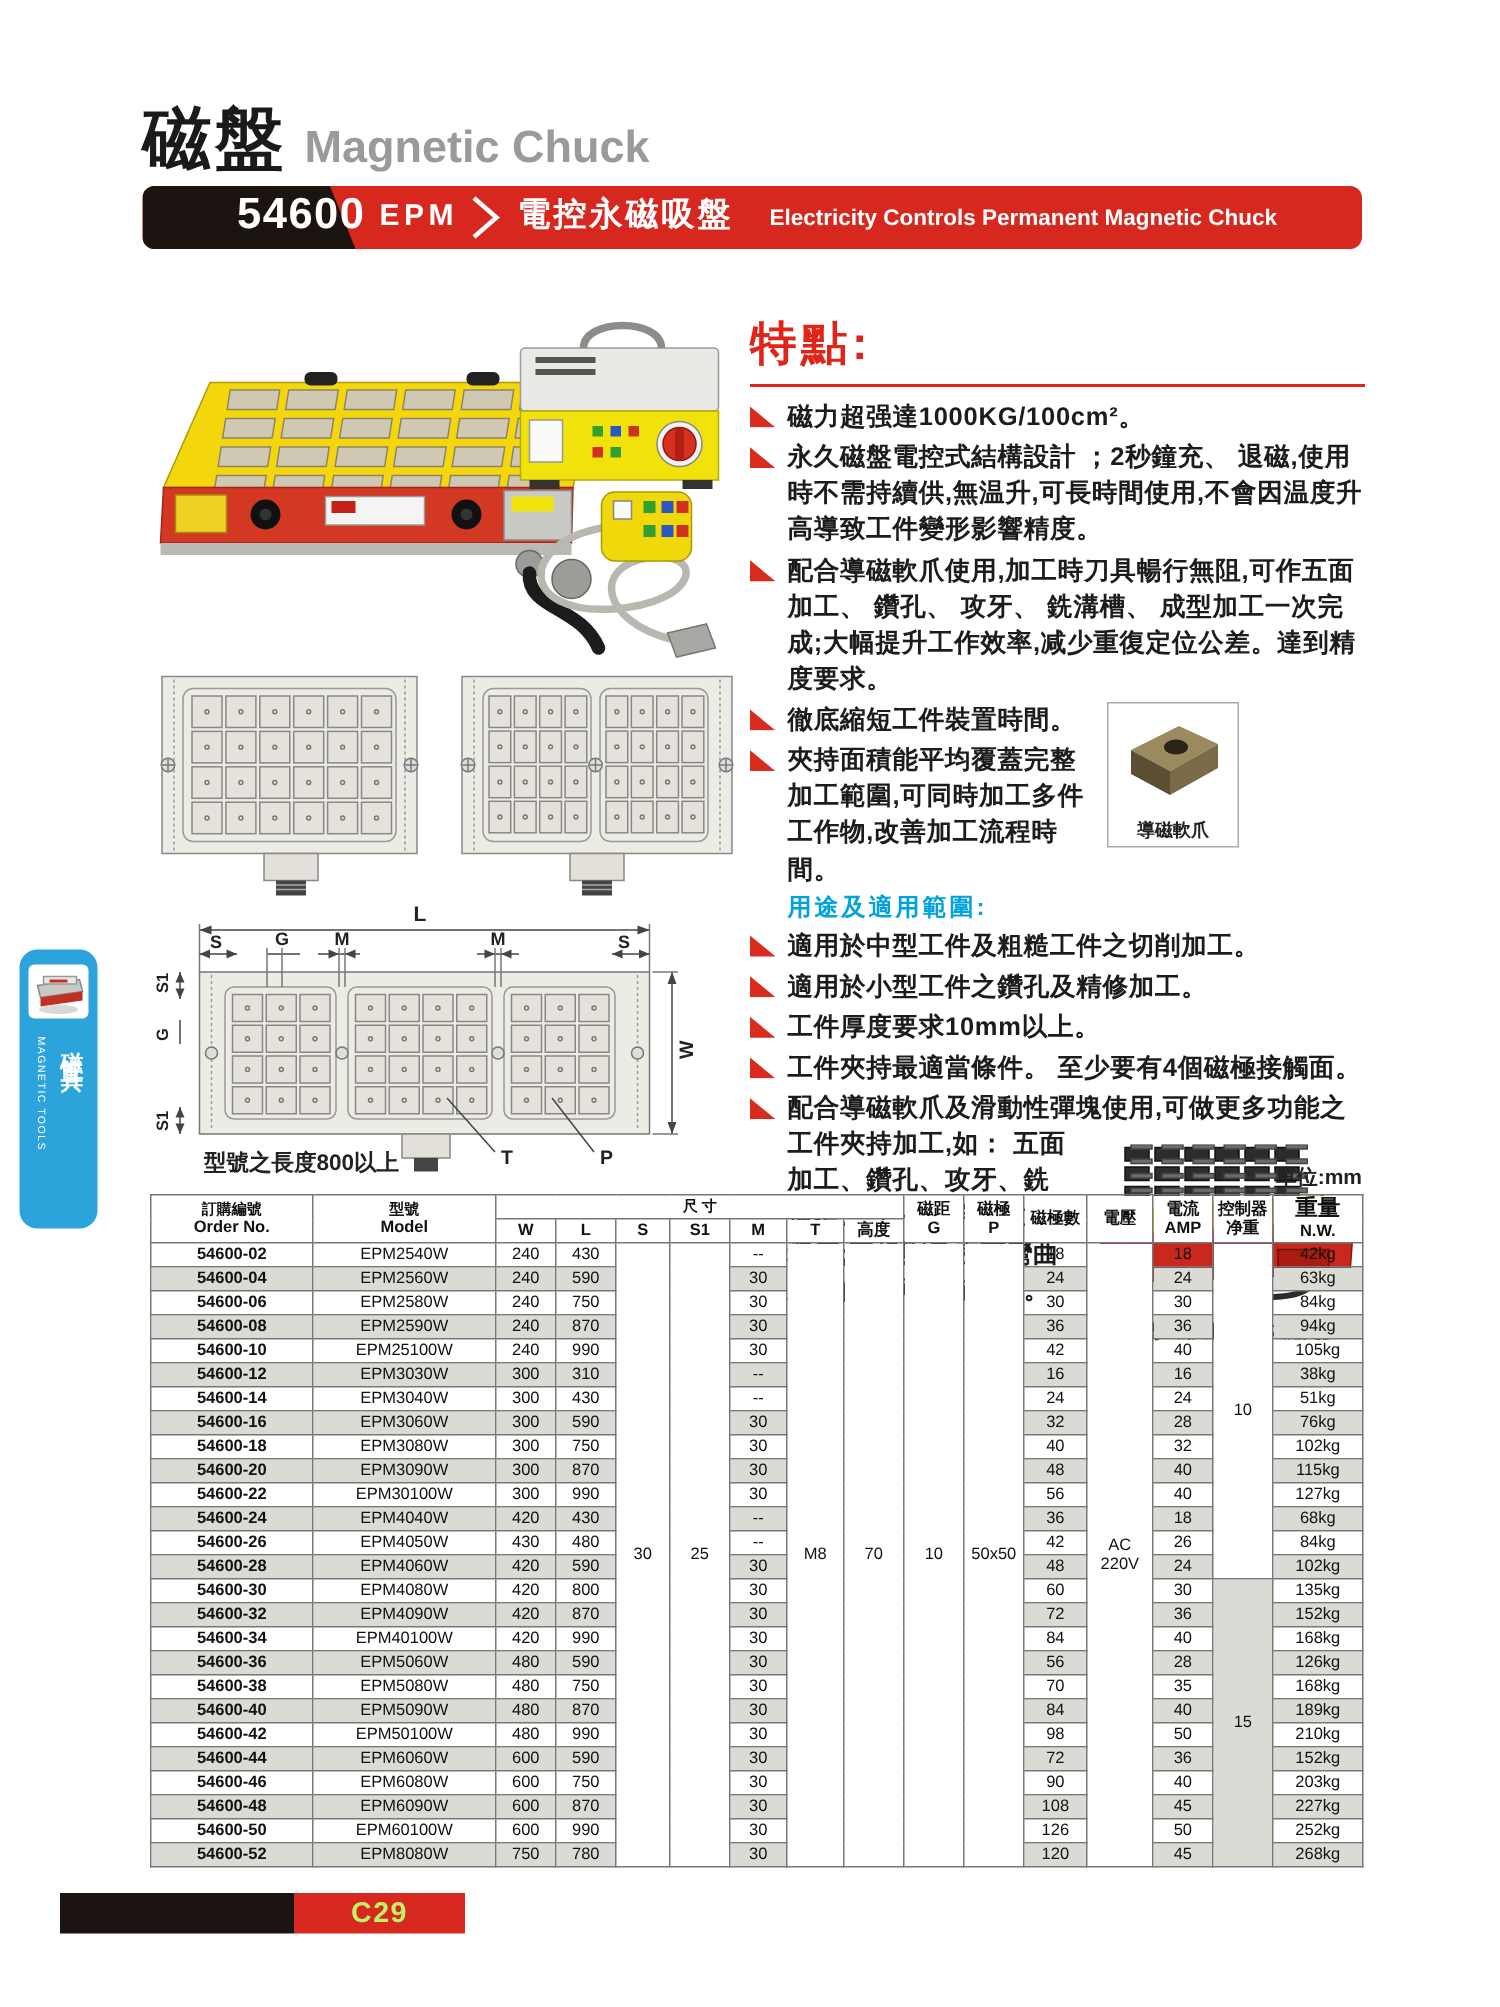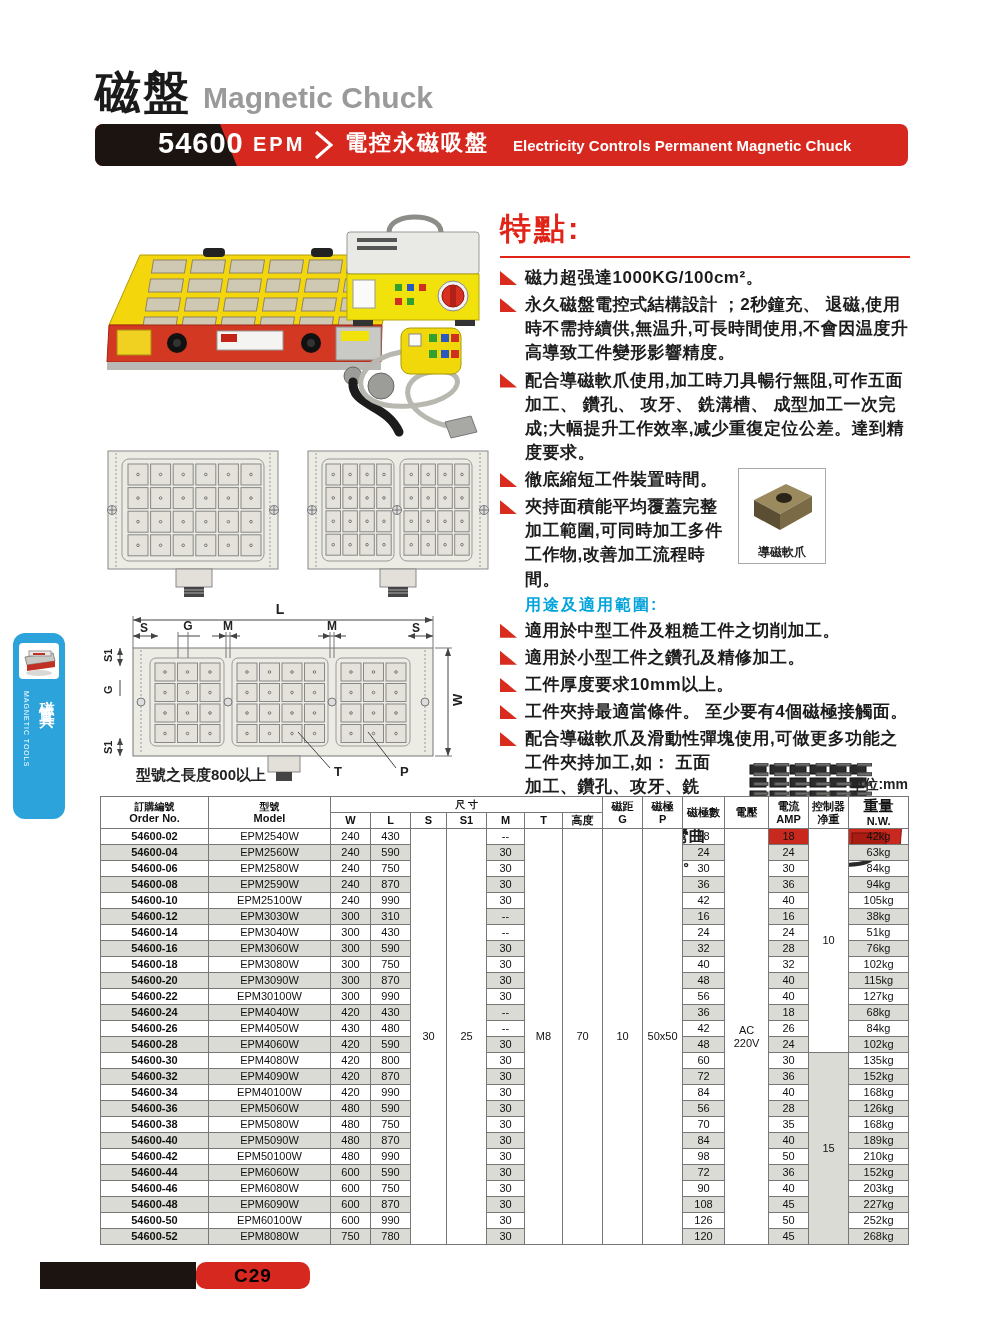--- a/index.html
+++ b/index.html
@@ -65,21 +65,21 @@
     border-radius:12px;}
   .side-img{position:absolute;left:6px;top:10px;width:40px;height:36px;background:#fff;border-radius:4px;
     overflow:hidden;}
   .side-zh{position:absolute;left:24px;top:56px;writing-mode:vertical-rl;font-size:15px;font-weight:bold;
     color:#fff;letter-spacing:4px;}
   .side-en{position:absolute;left:10px;top:58px;writing-mode:vertical-rl;font-size:7px;color:#fff;letter-spacing:1px;}
 
   
   .foot-black{position:absolute;left:40px;top:1262px;width:156px;height:27px;background:#1c1410;}
   .foot-red{position:absolute;left:196px;top:1262px;width:114px;height:27px;background:#d6281e;
-    color:#000000;font-size:19px;font-weight:bold;text-align:center;line-height:27px;letter-spacing:1px;border-radius:10px;}
+    color:#bef264;font-size:19px;font-weight:bold;text-align:center;line-height:27px;letter-spacing:1px;}
 </style>
 </head>
 <body>
 
 <div id="page">
 
   <div class="title-row">
     <span class="title-zh">磁盤</span><span class="title-en">Magnetic Chuck</span>
   </div>
 

